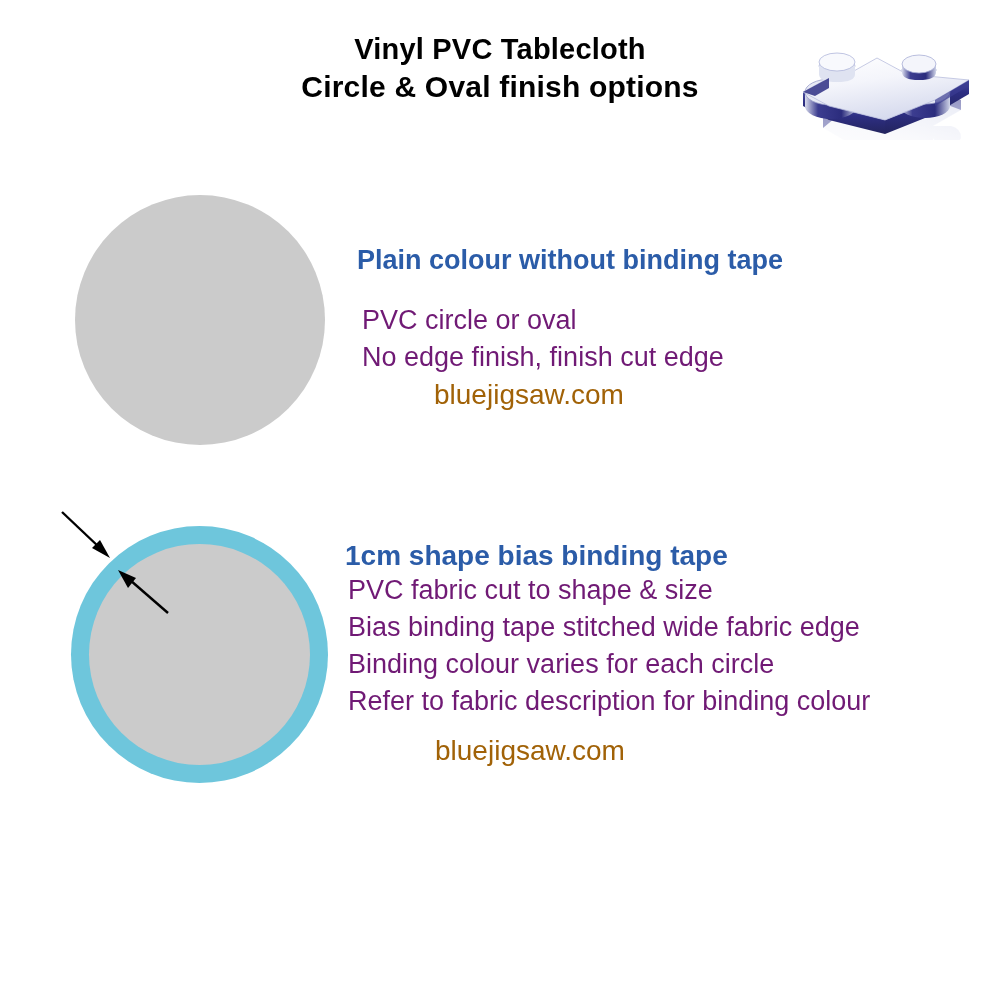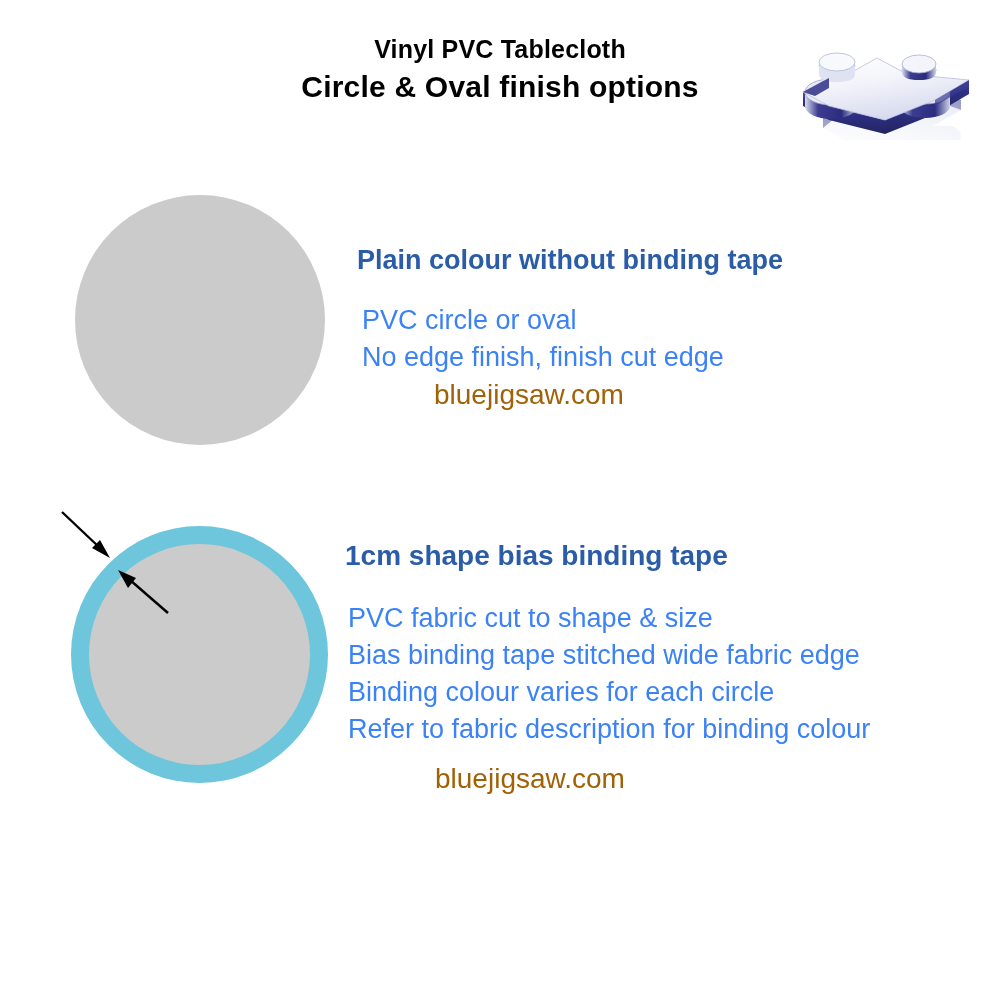--- a/index.html
+++ b/index.html
@@ -26,21 +26,21 @@
   .title-block {
     position: absolute;
     left: 0;
     top: 30px;
     width: 1000px;
     text-align: center;
     pointer-events: none;
   }
   .title-line {
     display: block;
-    font-size: 25px;
+    font-size: 29px;
     font-weight: bold;
     color: #000000;
     line-height: 38px;
     letter-spacing: 0.2px;
   }
   .title-line.l2 {
     font-size: 30px;
   }
 
   
@@ -108,25 +108,25 @@
     white-space: nowrap;
   }
   .section-2 .section-heading { font-size: 28px; }
 
   .section-lines {
     margin: 0;
     padding: 0;
     list-style: none;
   }
   .section-1 .section-lines { margin-top: 26px; padding-left: 5px; }
-  .section-2 .section-lines { margin-top: 28px; padding-left: 3px; }
+  .section-2 .section-lines { margin-top: 0; padding-left: 3px; }
 
   .section-lines li {
     font-size: 27px;
-    color: #3b82f6;
+    color: #701a75;
     line-height: 37px;
     white-space: nowrap;
   }
 
   .watermark {
     font-size: 28px;
     color: #a16207;
     line-height: 30px;
     white-space: nowrap;
   }

